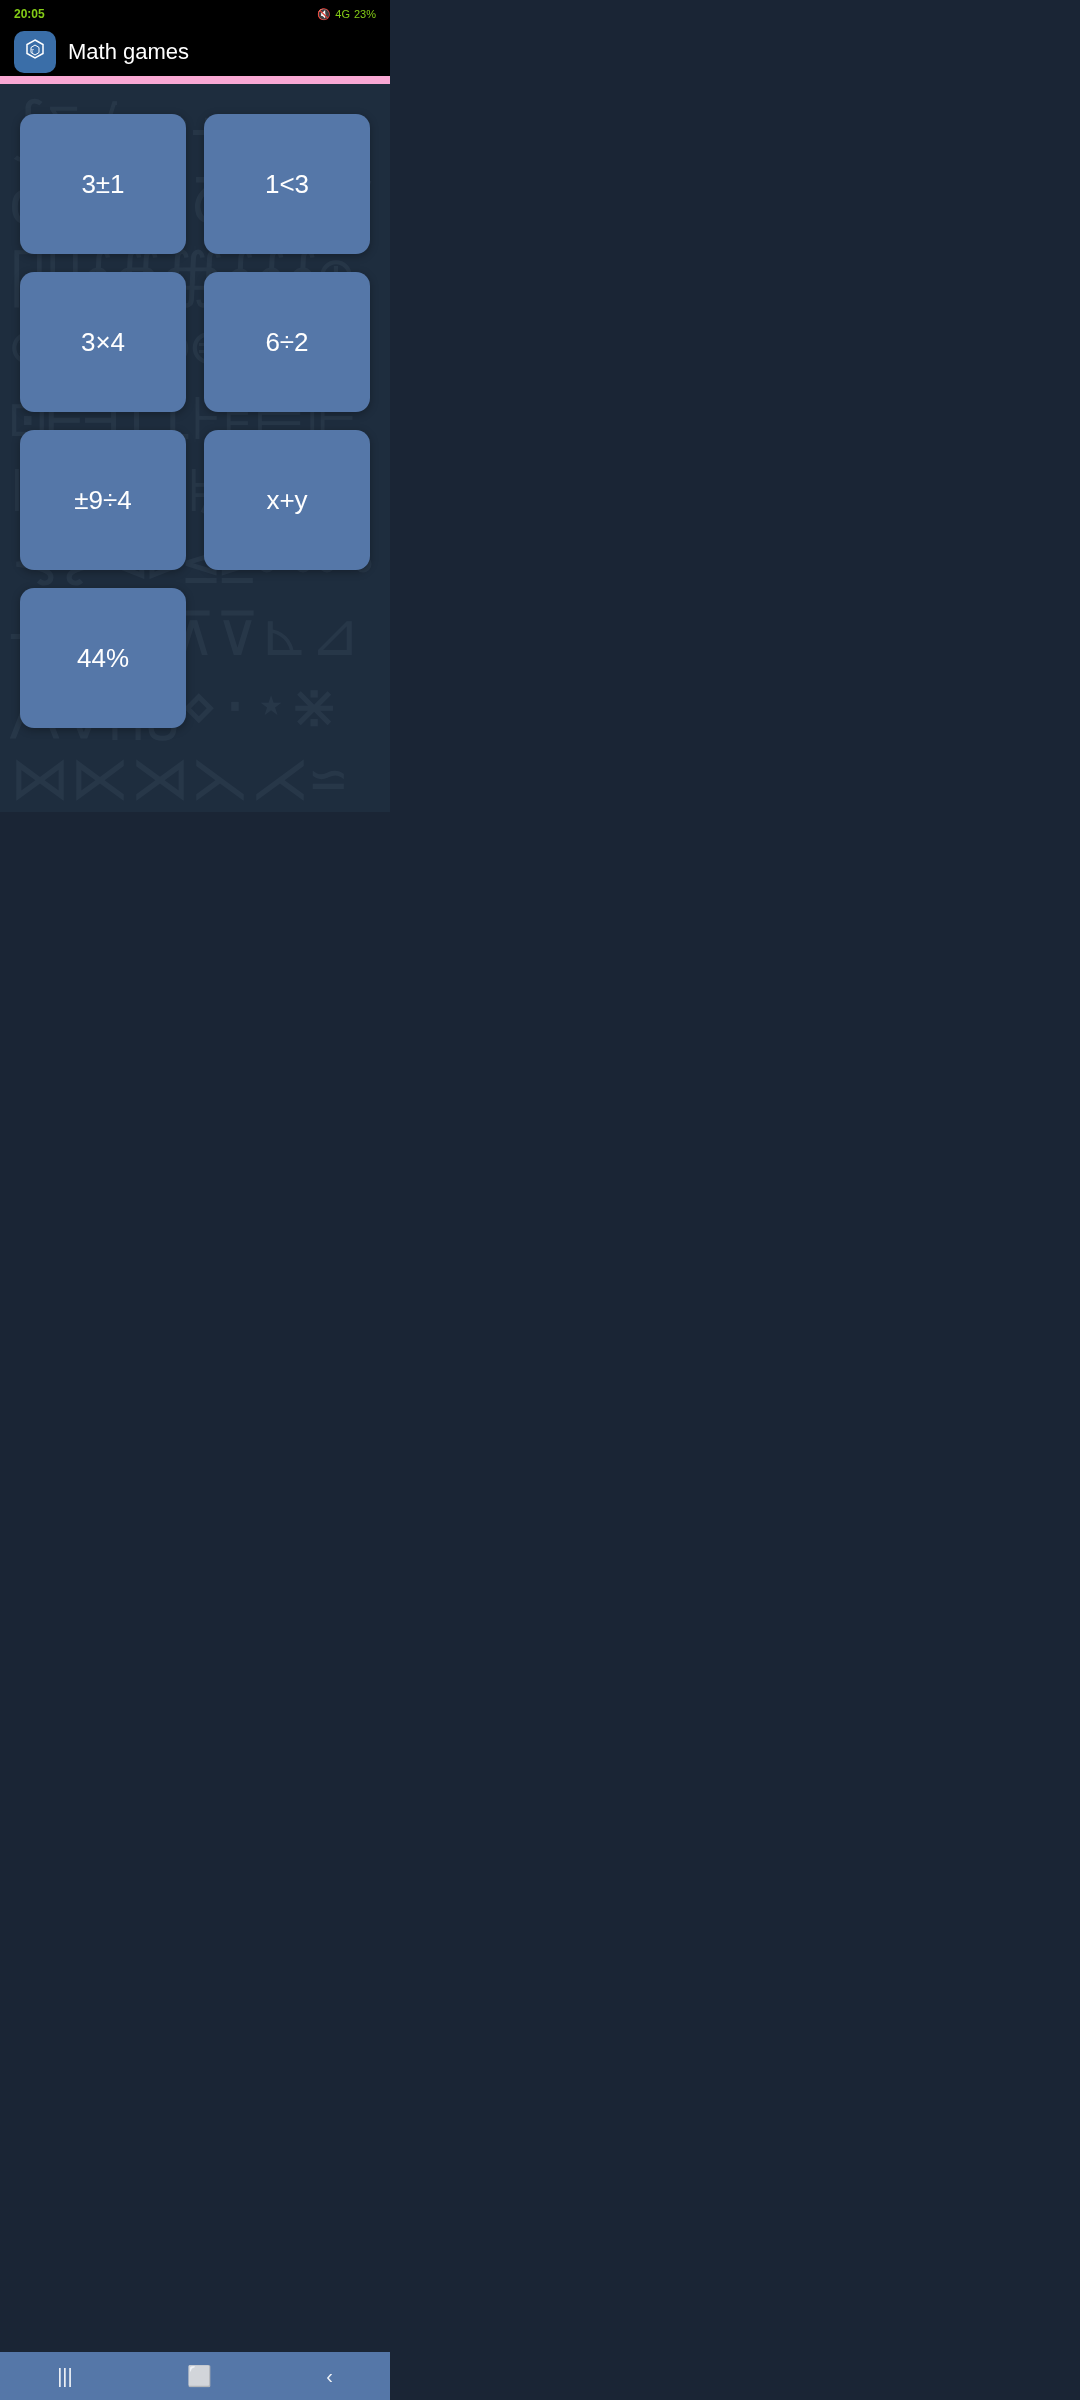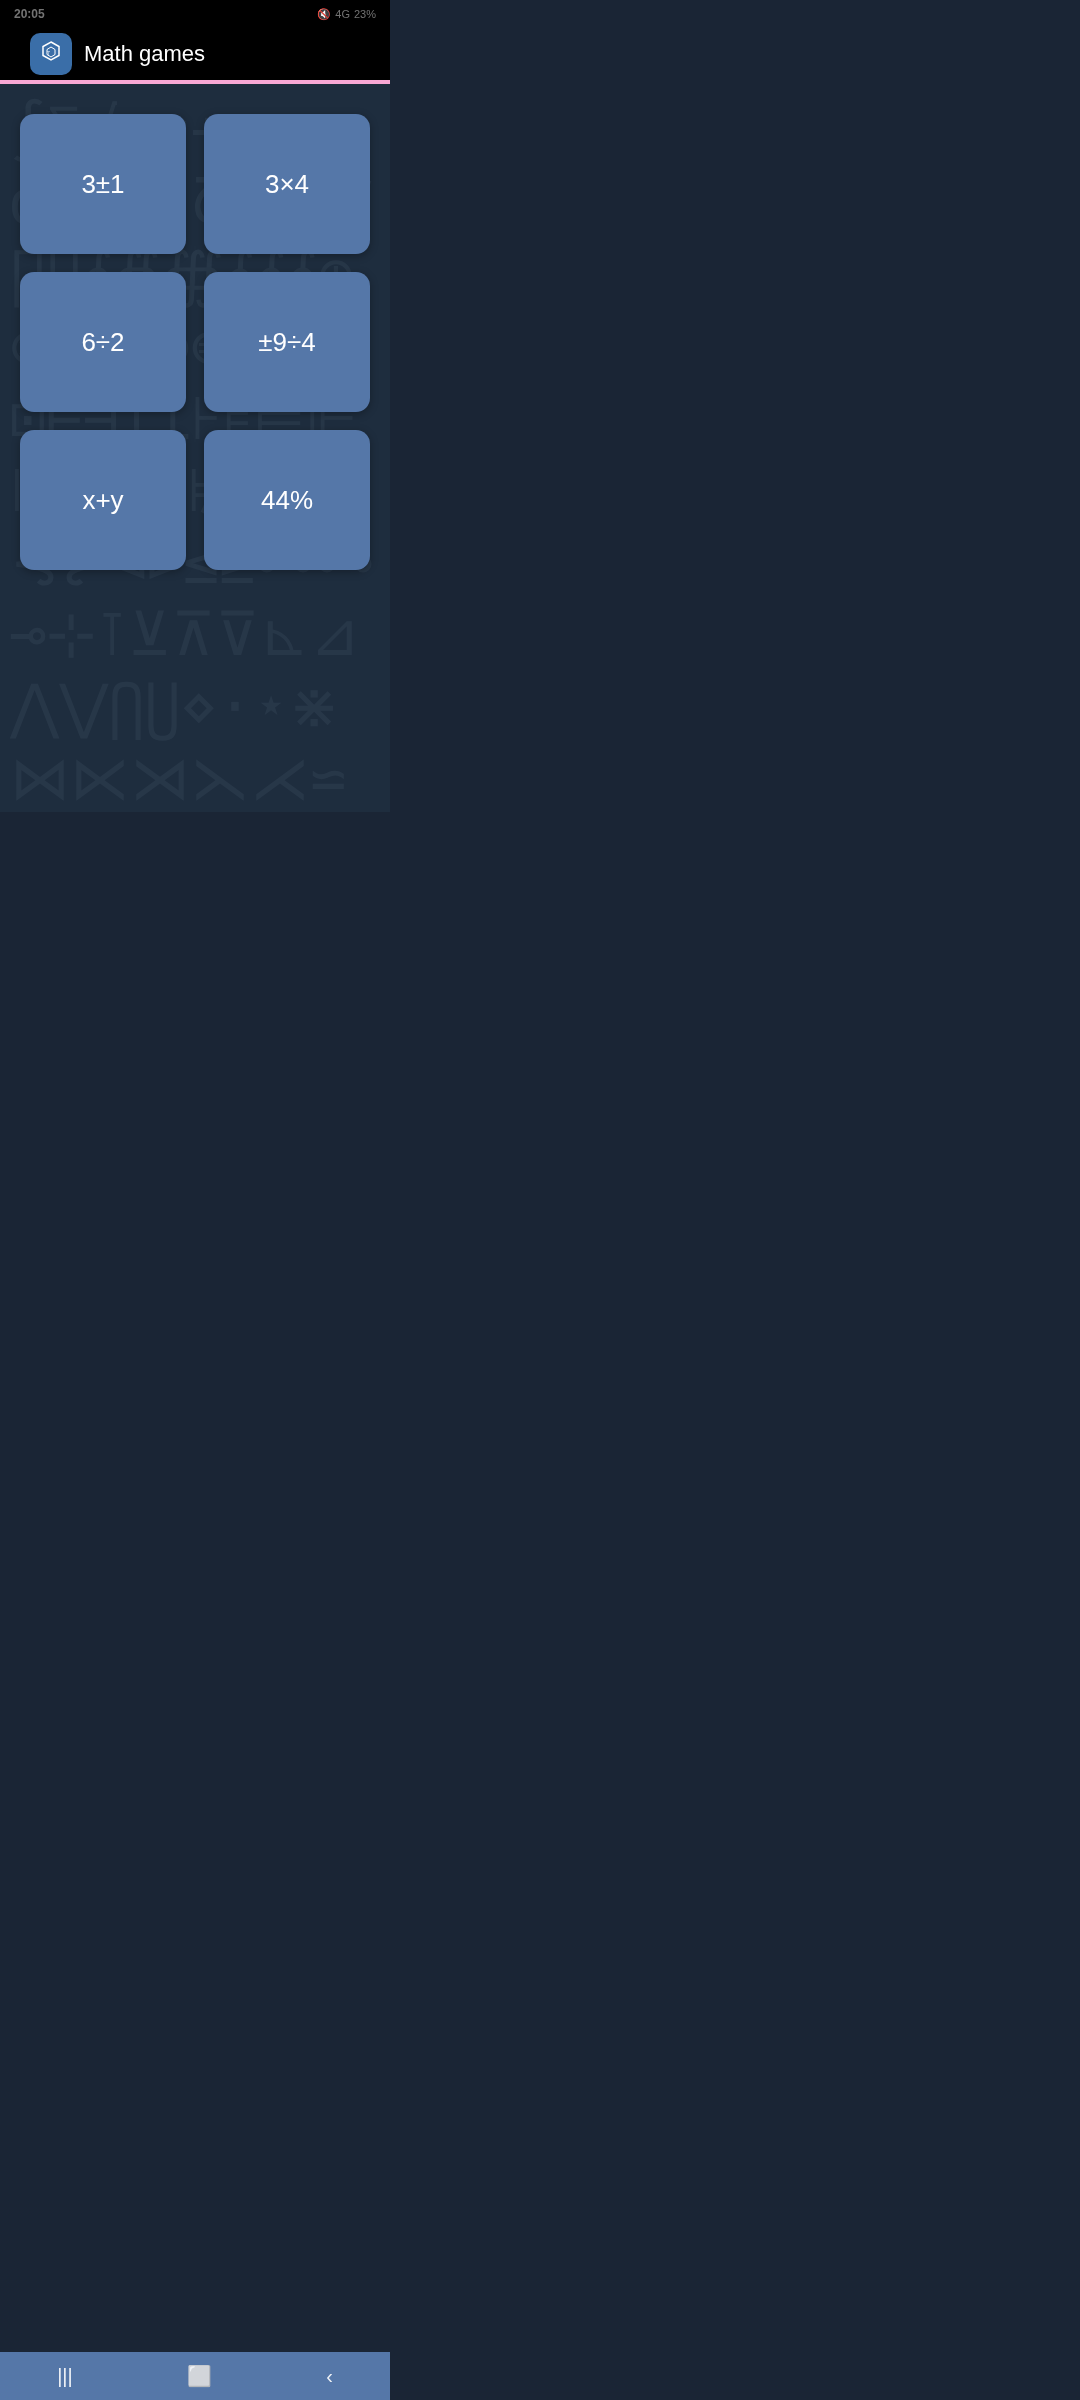--- a/index.html
+++ b/index.html
@@ -10,38 +10,38 @@
       min-height: 860px;
       background-color: #1a2535;
       font-family: sans-serif;
       overflow-x: hidden;
       position: relative;
     }
 
     
     .status-bar {
       background: #000;
-      color: #737373;
+      color: #84cc16;
       display: flex;
       justify-content: space-between;
       align-items: center;
       padding: 6px 14px;
       font-size: 12px;
       height: 28px;
     }
     .status-left { font-weight: 600; }
     .status-right { display: flex; align-items: center; gap: 4px; font-size: 11px; }
 
     
     .app-bar {
       background: #000;
       display: flex;
       align-items: center;
-      padding: 8px 30px;
-      border-bottom: 4px solid #f9a8d4;
+      padding: 8px 14px;
+      border-bottom: 8px solid #f9a8d4;
       height: 56px;
     }
     .app-icon {
       width: 42px;
       height: 42px;
       background: #3a6ea8;
       border-radius: 10px;
       display: flex;
       align-items: center;
       justify-content: center;
@@ -151,20 +151,21 @@
 </div>
 
 <div class="main-content">
 
   <div class="bg-watermark">
     ∫∑√π×÷±≤≥∞αβγδεζηθ∂∇∏∐∮∯∰∱∲∳⊕⊗⊘⊙⊚⊛⊜⊝⊞⊟⊠⊡⊢⊣⊤⊥⊦⊧⊨⊩⊪⊫⊬⊭⊮⊯⊰⊱⊲⊳⊴⊵⊶⊷⊸⊹⊺⊻⊼⊽⊾⊿⋀⋁⋂⋃⋄⋅⋆⋇⋈⋉⋊⋋⋌⋍⋎⋏⋐⋑⋒⋓⋔⋕⋖⋗⋘⋙⋚⋛⋜⋝⋞⋟⋠⋡⋢⋣⋤⋥⋦⋧⋨⋩⋪⋫⋬⋭⋮⋯⋰⋱3∮7÷2+5=√9
   </div>
 
   <div class="games-grid">
     <button class="game-btn">3±1</button>
+    <button class="game-btn">1&lt;3</button>
     <button class="game-btn">3×4</button>
     <button class="game-btn">6÷2</button>
     <button class="game-btn">±9÷4</button>
     <button class="game-btn">x+y</button>
     <button class="game-btn">44%</button>
   </div>
 </div>
 
 <div class="nav-bar">
   <span class="nav-icon">|||</span>

